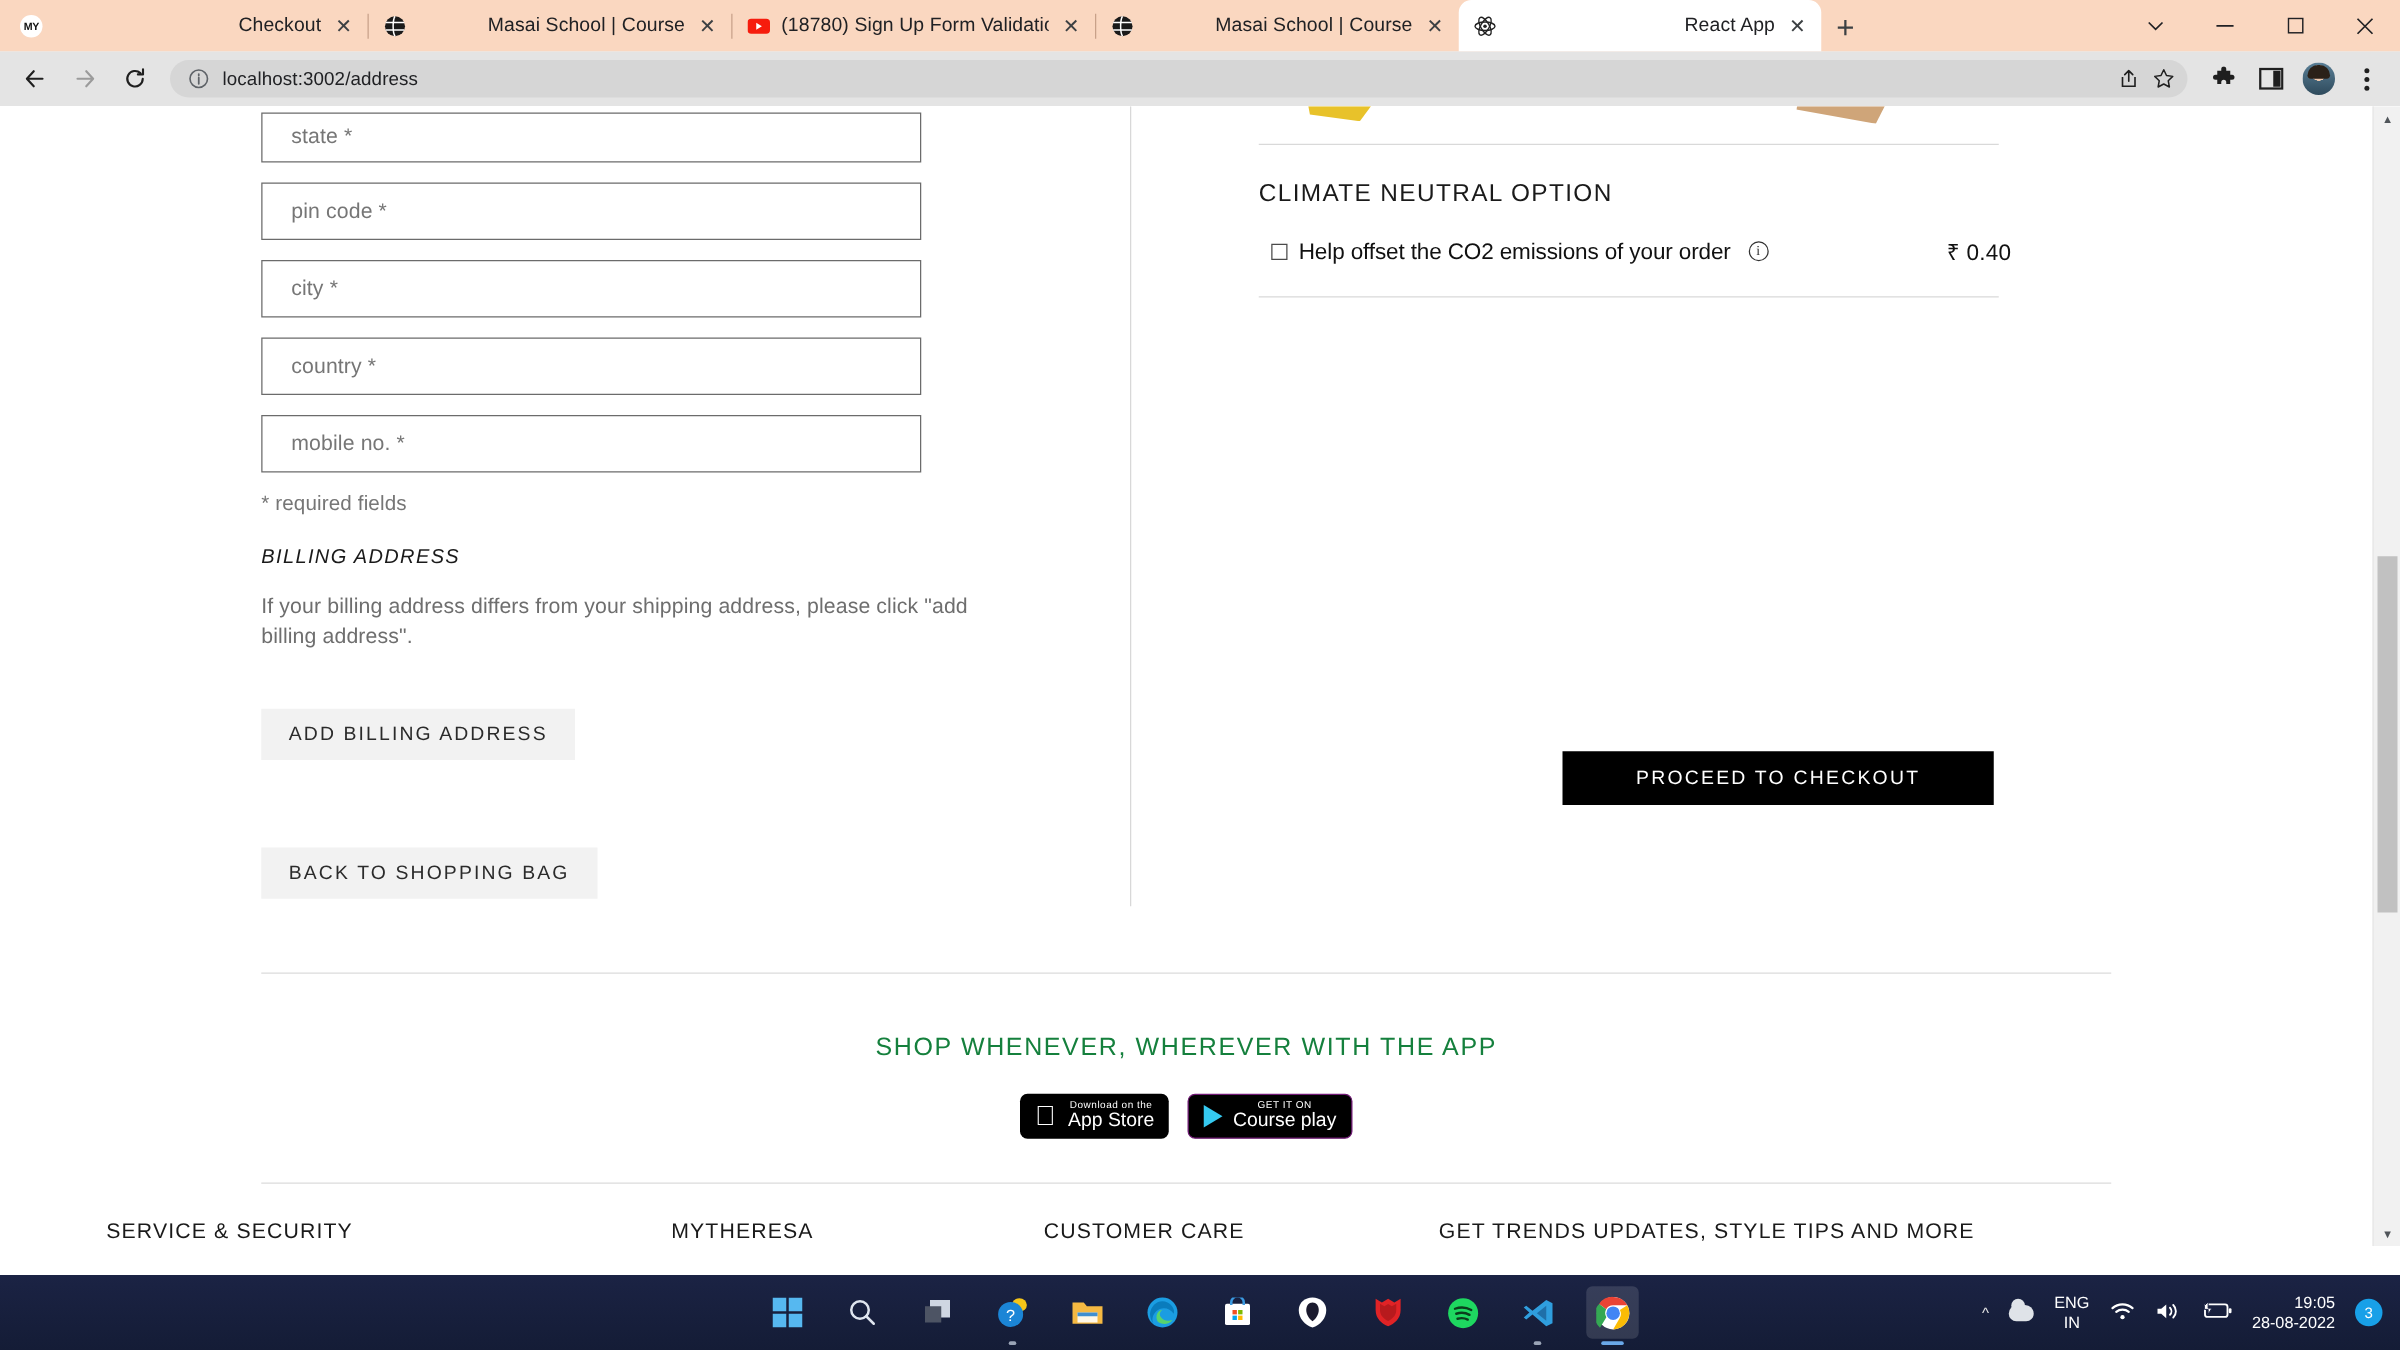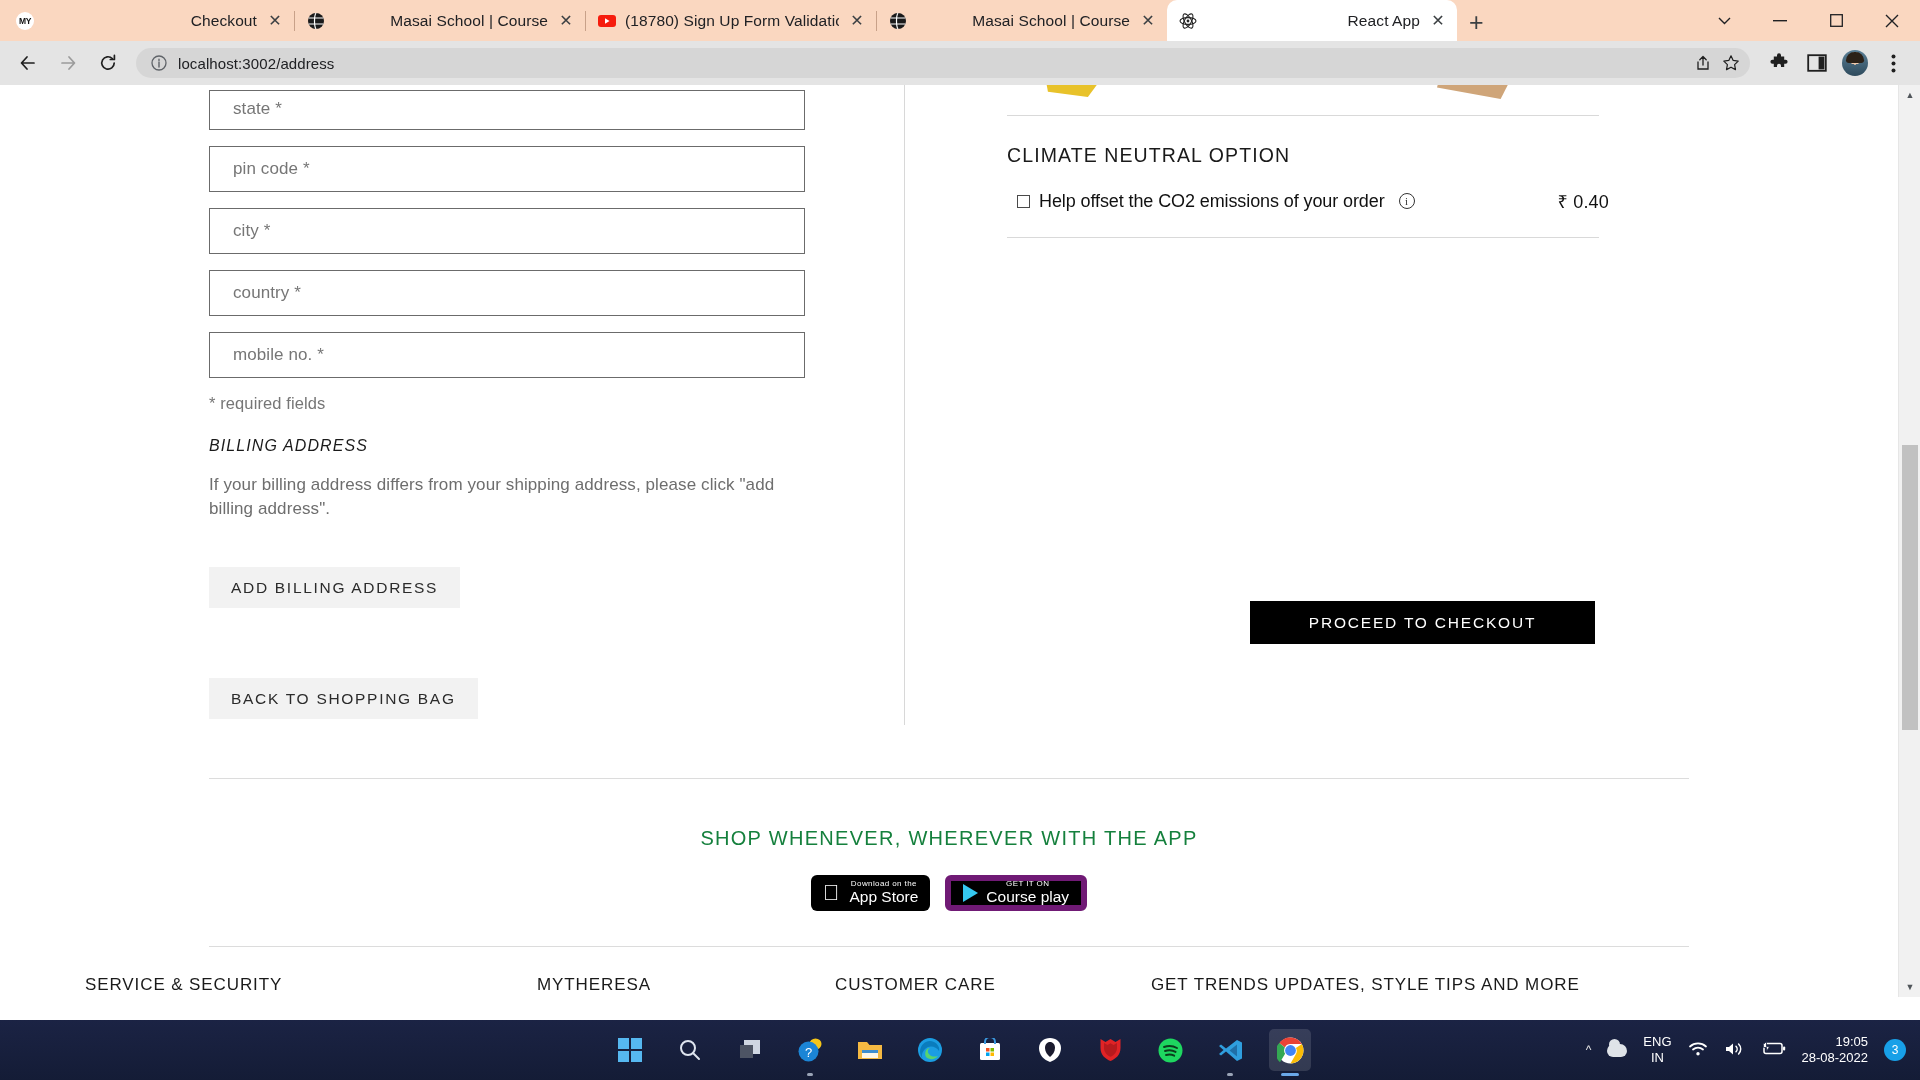--- a/index.html
+++ b/index.html
@@ -96,21 +96,21 @@
 
   .content-cols { display: flex; padding: 0; }
   .left-col {
     width: 905px; padding-left: 209px; padding-top: 5px;
     border-right: 1px solid #d8d8d8; min-height: 640px;
   }
   .right-col { padding-left: 100px; padding-top: 0; flex:1; }
 
   
   .field {
-    width: 596px; height: 46px; border: 1px solid #6b6b6b;
+    width: 528px; height: 46px; border: 1px solid #6b6b6b;
     display: flex; align-items: center; padding: 0 0 0 23px;
     margin-bottom: 16px; background: #fff; text-align: center;
   }
   .field.first { height: 40px; margin-bottom: 16px; align-items: flex-start; padding-top: 8px;}
   .field-label { font-size: 17px; color: #767676; letter-spacing: .1px; }
 
   .required-note {
     font-size: 16.5px; color: #767676; margin-top: 12px; letter-spacing: .1px;
   }
   .section-title {
@@ -180,21 +180,21 @@
   }
   .app-promo { text-align: center; margin-top: 48px; }
   .app-promo-title {
     font-size: 20px; letter-spacing: 1.3px; color: #15803d; font-weight: 400;
   }
   .badges { display: flex; justify-content: center; gap: 15px; margin-top: 25px; }
   .badge {
     background: #000; border-radius: 6px; height: 36px;
     display: flex; align-items: center; padding: 0 12px; gap: 8px; color:#fff;
   }
-  .badge.gp { border: 6px solid #701a75; }
+  .badge.gp { border: 1px solid #701a75; }
   .badge-sub { font-size: 8px; letter-spacing: .4px; display:block; line-height:1.1; }
   .badge-main { font-size: 15.5px; line-height: 1.05; display:block;
                 font-family: "Liberation Sans", sans-serif; }
   .apple-glyph { font-size: 22px; line-height: 1; margin-right: 2px; }
   .play-tri {
     width: 0; height: 0; border-left: 15px solid #35c9f0;
     border-top: 9px solid transparent; border-bottom: 9px solid transparent;
     position: relative;
   }
 

